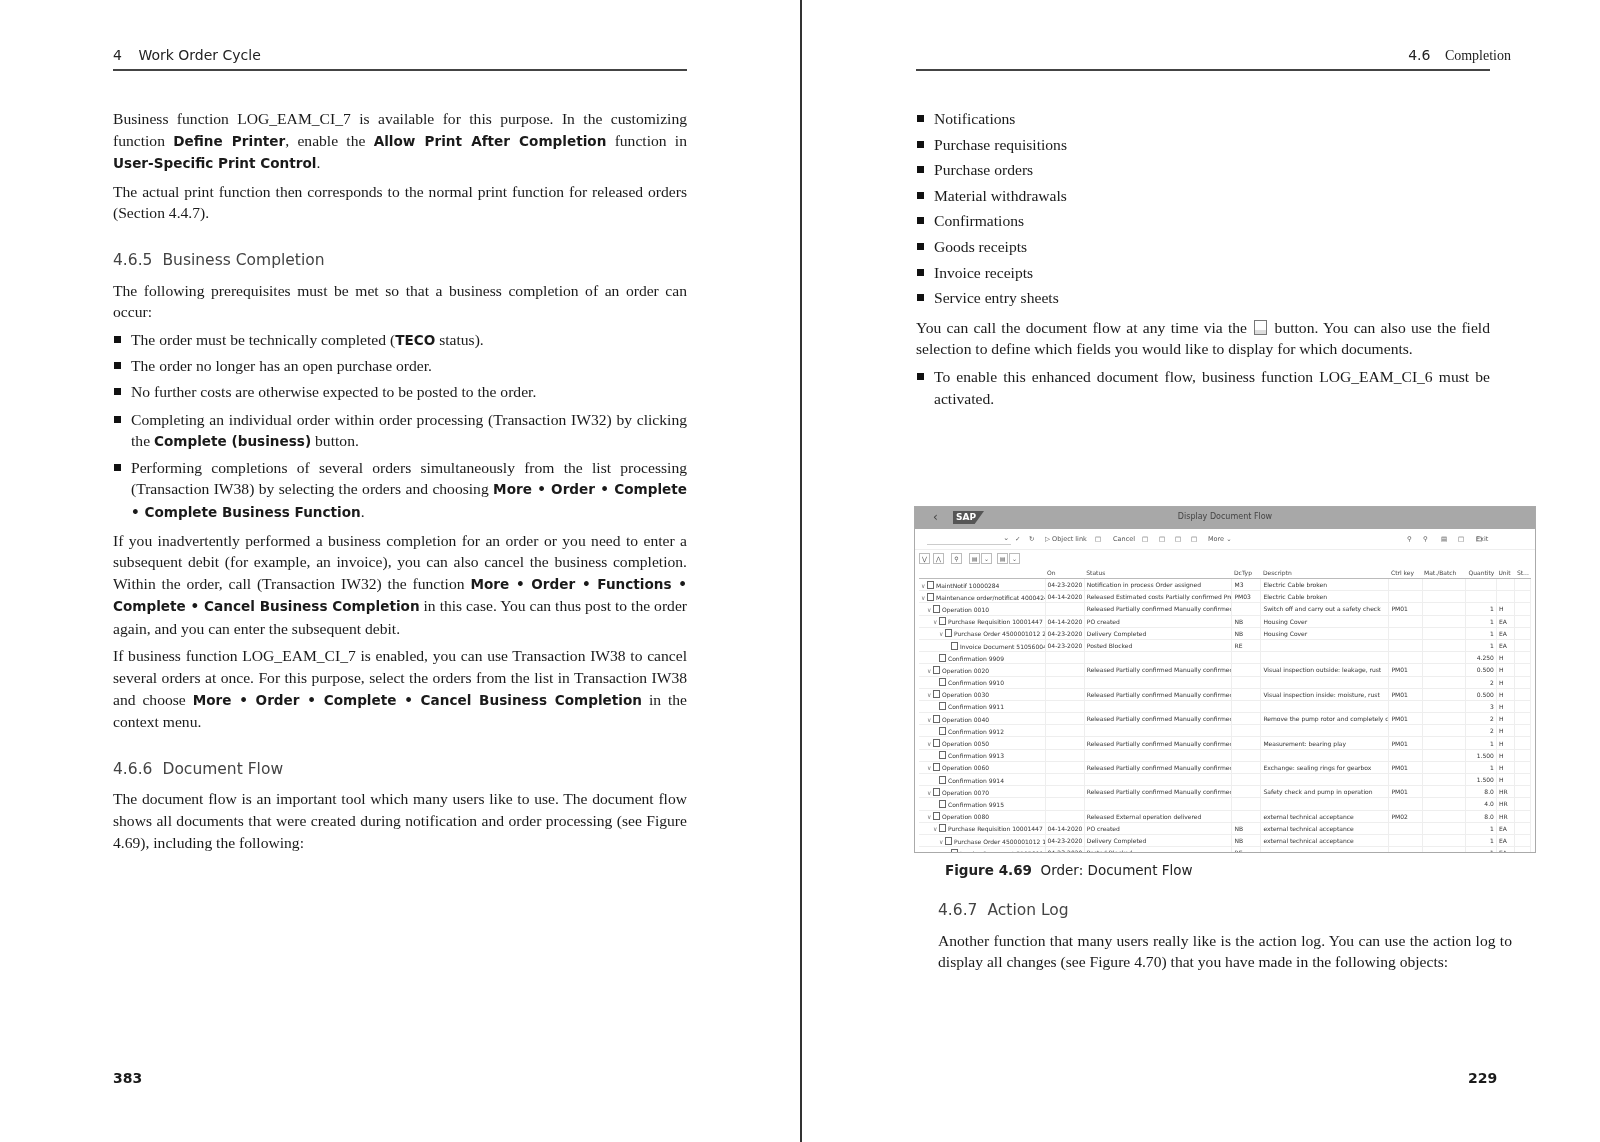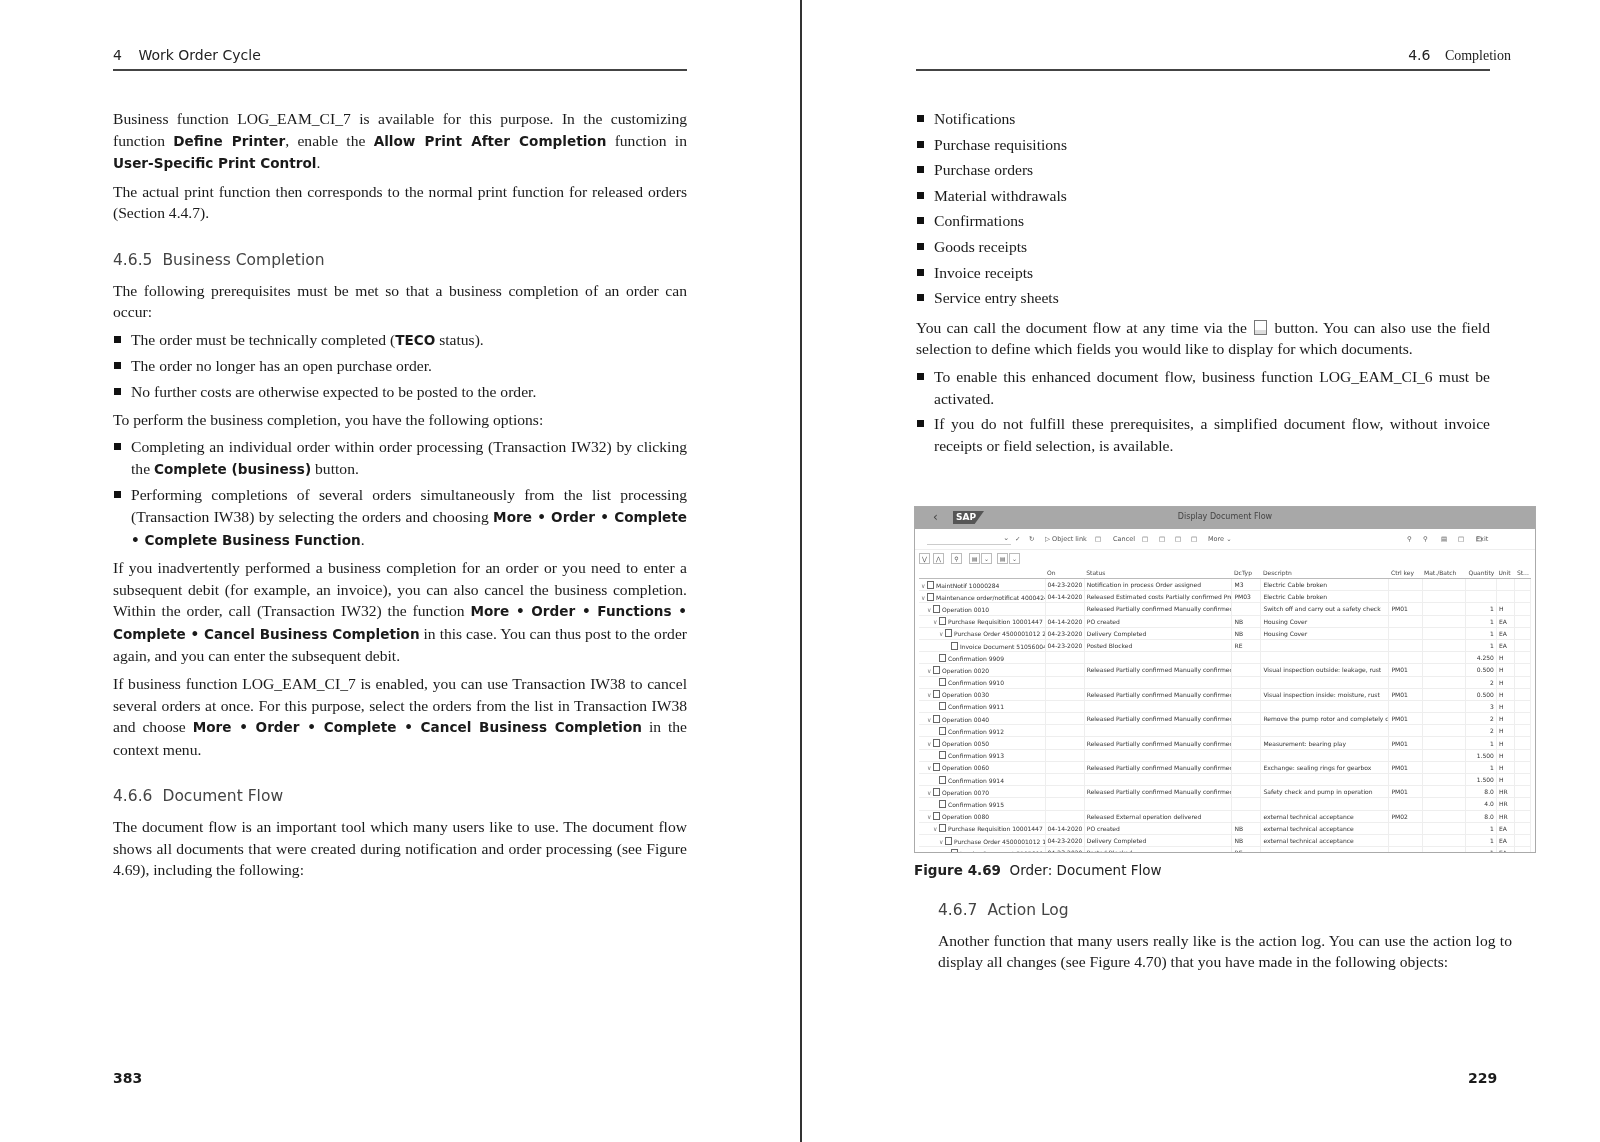--- a/index.html
+++ b/index.html
@@ -34,21 +34,21 @@
   .sap-toolbar2 { height:16px; position:relative; font-size:7px; color:#555; }
   .sap-toolbar2 .ib { position:absolute; top:3px; width:9px; height:9px; border:1px solid #bbb; font-size:6px; line-height:9px; text-align:center; }
   .sap-grid { position:absolute; left:4px; top:59px; right:4px; font-size:6px; }
   .sap-grid table { border-collapse:collapse; width:100%; table-layout:fixed; }
   .sap-grid th { font-weight:normal; text-align:left; color:#444; height:12px; border-bottom:1px solid #bbb; padding:0 2px; white-space:nowrap; overflow:hidden; }
   .sap-grid td { height:11.2px; padding:0 2px; white-space:nowrap; overflow:hidden; border-bottom:1px solid #eee; border-right:1px solid #eee; color:#333; }
   .sap-grid td.r, .sap-grid th.r { text-align:right; }
   .doc-ic { display:inline-block; width:5px; height:6px; border:1px solid #666; margin-right:2px; vertical-align:-1px; }
   .tw { display:inline-block; width:6px; color:#777; }
   .caption { position:absolute; left:914px; top:862px; font-family:"DejaVu Sans", sans-serif; font-size:13.5px; color:#222; }
-  .caption b { font-weight:bold; }
+  .caption b { font-weight:bold;margin-left:31px; }
 </style>
 </head>
 <body>
 
 <div class="page left">
   <div class="running-head" style="left:113px;">
     <span>4</span>
     <span style="margin-left:12px;">Work Order Cycle</span>
   </div>
   <div class="head-rule" style="left:113px; width:574px;"></div>
@@ -57,21 +57,20 @@
     <p><span>Business function LOG_EAM_CI_7 is available for this purpose. In the customizing function </span><span class="b">Define Printer</span><span>, enable the </span><span class="b">Allow Print After Completion</span><span> function in </span><span class="b">User-Specific Print Control</span><span>.</span></p>
     <p>The actual print function then corresponds to the normal print function for released orders (Section 4.4.7).</p>
 
     <div class="h3" style="margin-top:26px;"><span class="num">4.6.5</span><span>Business Completion</span></div>
     <p>The following prerequisites must be met so that a business completion of an order can occur:</p>
     <ul class="sq">
       <li><span>The order must be technically completed (</span><span class="b">TECO</span><span> status).</span></li>
       <li>The order no longer has an open purchase order.</li>
       <li>No further costs are otherwise expected to be posted to the order.</li>
     </ul>
-    <p>To perform the business completion, you have the following options:</p>
     <ul class="sq">
       <li><span>Completing an individual order within order processing (Transaction IW32) by clicking the </span><span class="b">Complete (business)</span><span> button.</span></li>
       <li><span>Performing completions of several orders simultaneously from the list processing (Transaction IW38) by selecting the orders and choosing </span><span class="b">More • Order • Complete • Complete Business Function</span><span>.</span></li>
     </ul>
     <p><span>If you inadvertently performed a business completion for an order or you need to enter a subsequent debit (for example, an invoice), you can also cancel the business completion. Within the order, call (Transaction IW32) the function </span><span class="b">More • Order • Functions • Complete • Cancel Business Completion</span><span> in this case. You can thus post to the order again, and you can enter the subsequent debit.</span></p>
     <p><span>If business function LOG_EAM_CI_7 is enabled, you can use Transaction IW38 to cancel several orders at once. For this purpose, select the orders from the list in Transaction IW38 and choose </span><span class="b">More • Order • Complete • Cancel Business Completion</span><span> in the context menu.</span></p>
 
     <div class="h3" style="margin-top:26px;"><span class="num">4.6.6</span><span>Document Flow</span></div>
     <p>The document flow is an important tool which many users like to use. The document flow shows all documents that were created during notification and order processing (see Figure 4.69), including the following:</p>
   </div>
@@ -96,21 +95,20 @@
     <li>Purchase orders</li>
     <li>Material withdrawals</li>
     <li>Confirmations</li>
     <li>Goods receipts</li>
     <li>Invoice receipts</li>
     <li>Service entry sheets</li>
   </ul>
   <p style="margin-top:8px;"><span>You can call the document flow at any time via the </span><span class="inline-icon"></span><span> button. You can also use the field selection to define which fields you would like to display for which documents.</span></p>
   <ul class="sq">
     <li>To enable this enhanced document flow, business function LOG_EAM_CI_6 must be activated.</li>
-    <li>If you do not fulfill these prerequisites, a simplified document flow, without invoice receipts or field selection, is available.</li>
   </ul>
 </div>
 
 <div class="sap">
   <div class="sap-shell">
     <span class="sap-back">‹</span>
     <span class="sap-logo">SAP</span>
     <div class="sap-title">Display Document Flow</div>
   </div>
   <div class="sap-toolbar">

